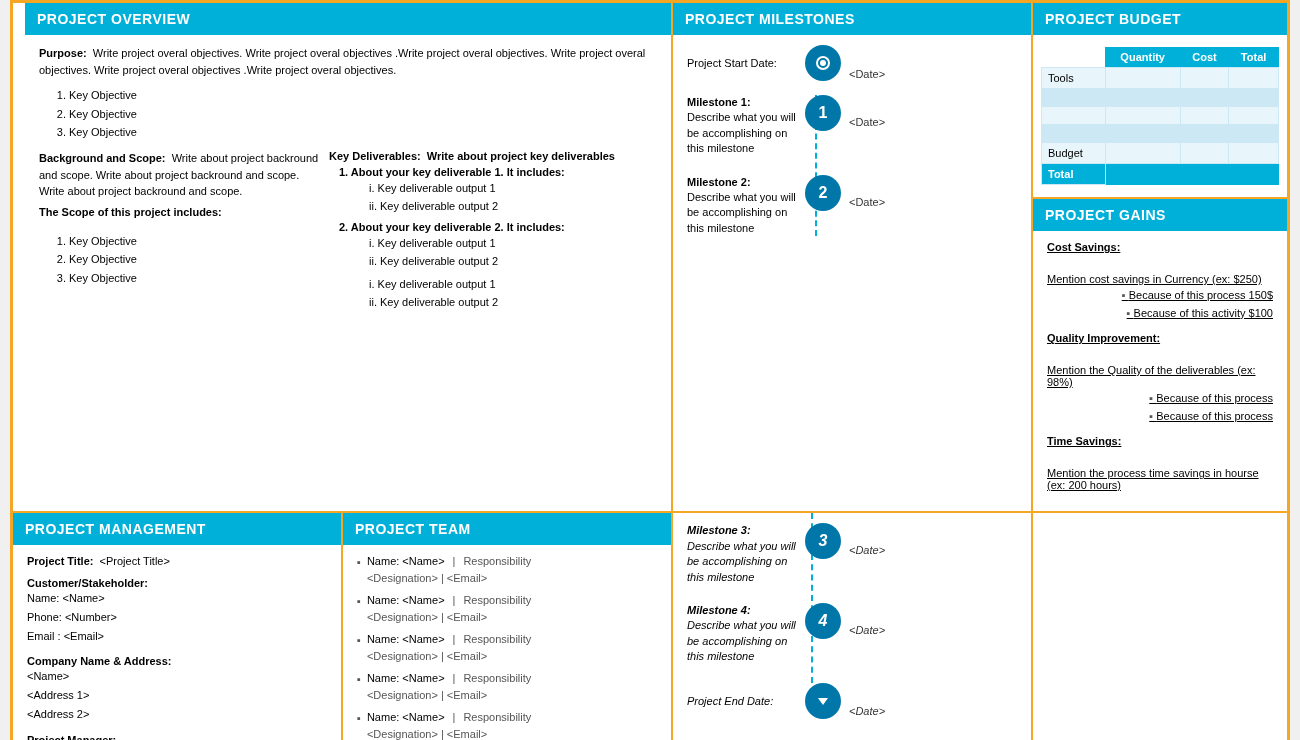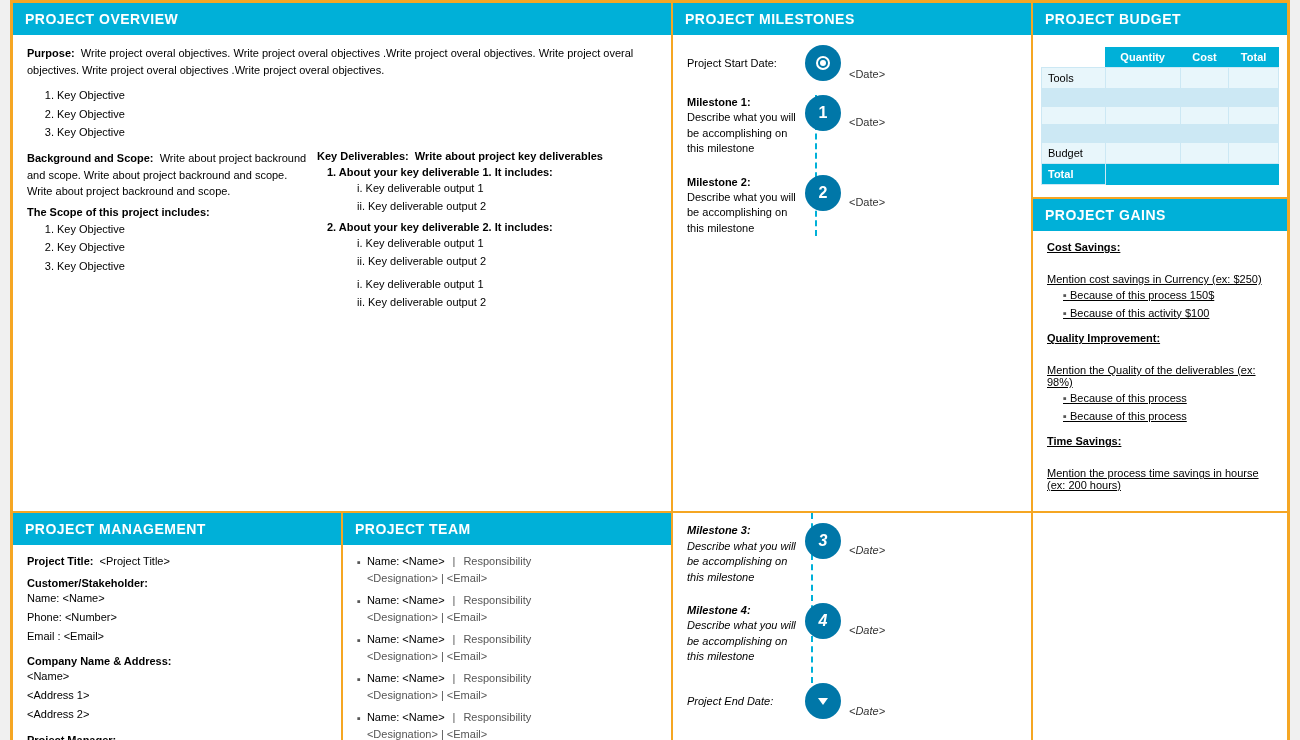--- a/index.html
+++ b/index.html
@@ -24,20 +24,21 @@
     .top-row {
       display: flex;
       flex: 1;
     }
     
     .project-overview {
       width: 660px;
       border-right: 2px solid #f5a623;
       display: flex;
       flex-direction: column;
+      padding-left: 12px;
     }
     .section-header {
       background: #00b0d8;
       color: white;
       font-size: 14px;
       font-weight: bold;
       padding: 8px 12px;
       text-transform: uppercase;
       letter-spacing: 0.5px;
     }
@@ -73,21 +74,21 @@
       flex: 1;
     }
     .background-text {
       font-size: 11px;
       line-height: 1.5;
       margin-bottom: 6px;
     }
     .scope-label {
       font-size: 11px;
       font-weight: bold;
-      margin-bottom: 2px;
+      margin-bottom: 14px;
     }
     .deliverables-label {
       font-weight: bold;
       font-size: 11px;
       margin-bottom: 4px;
     }
     .deliverable-item {
       font-size: 11px;
       font-weight: bold;
       margin-bottom: 2px;
@@ -229,20 +230,21 @@
       margin-bottom: 2px;
     }
     .gains-desc {
       font-size: 11px;
       margin-bottom: 2px;
       margin-top: 20px;
     }
     .gains-list {
       list-style: none;
       padding-left: 16px;
+      text-align: right;
     }
     .gains-list li {
       font-size: 11px;
       line-height: 1.6;
     }
     .gains-list li::before {
       content: "▪ ";
       color: #555;
     }
     

